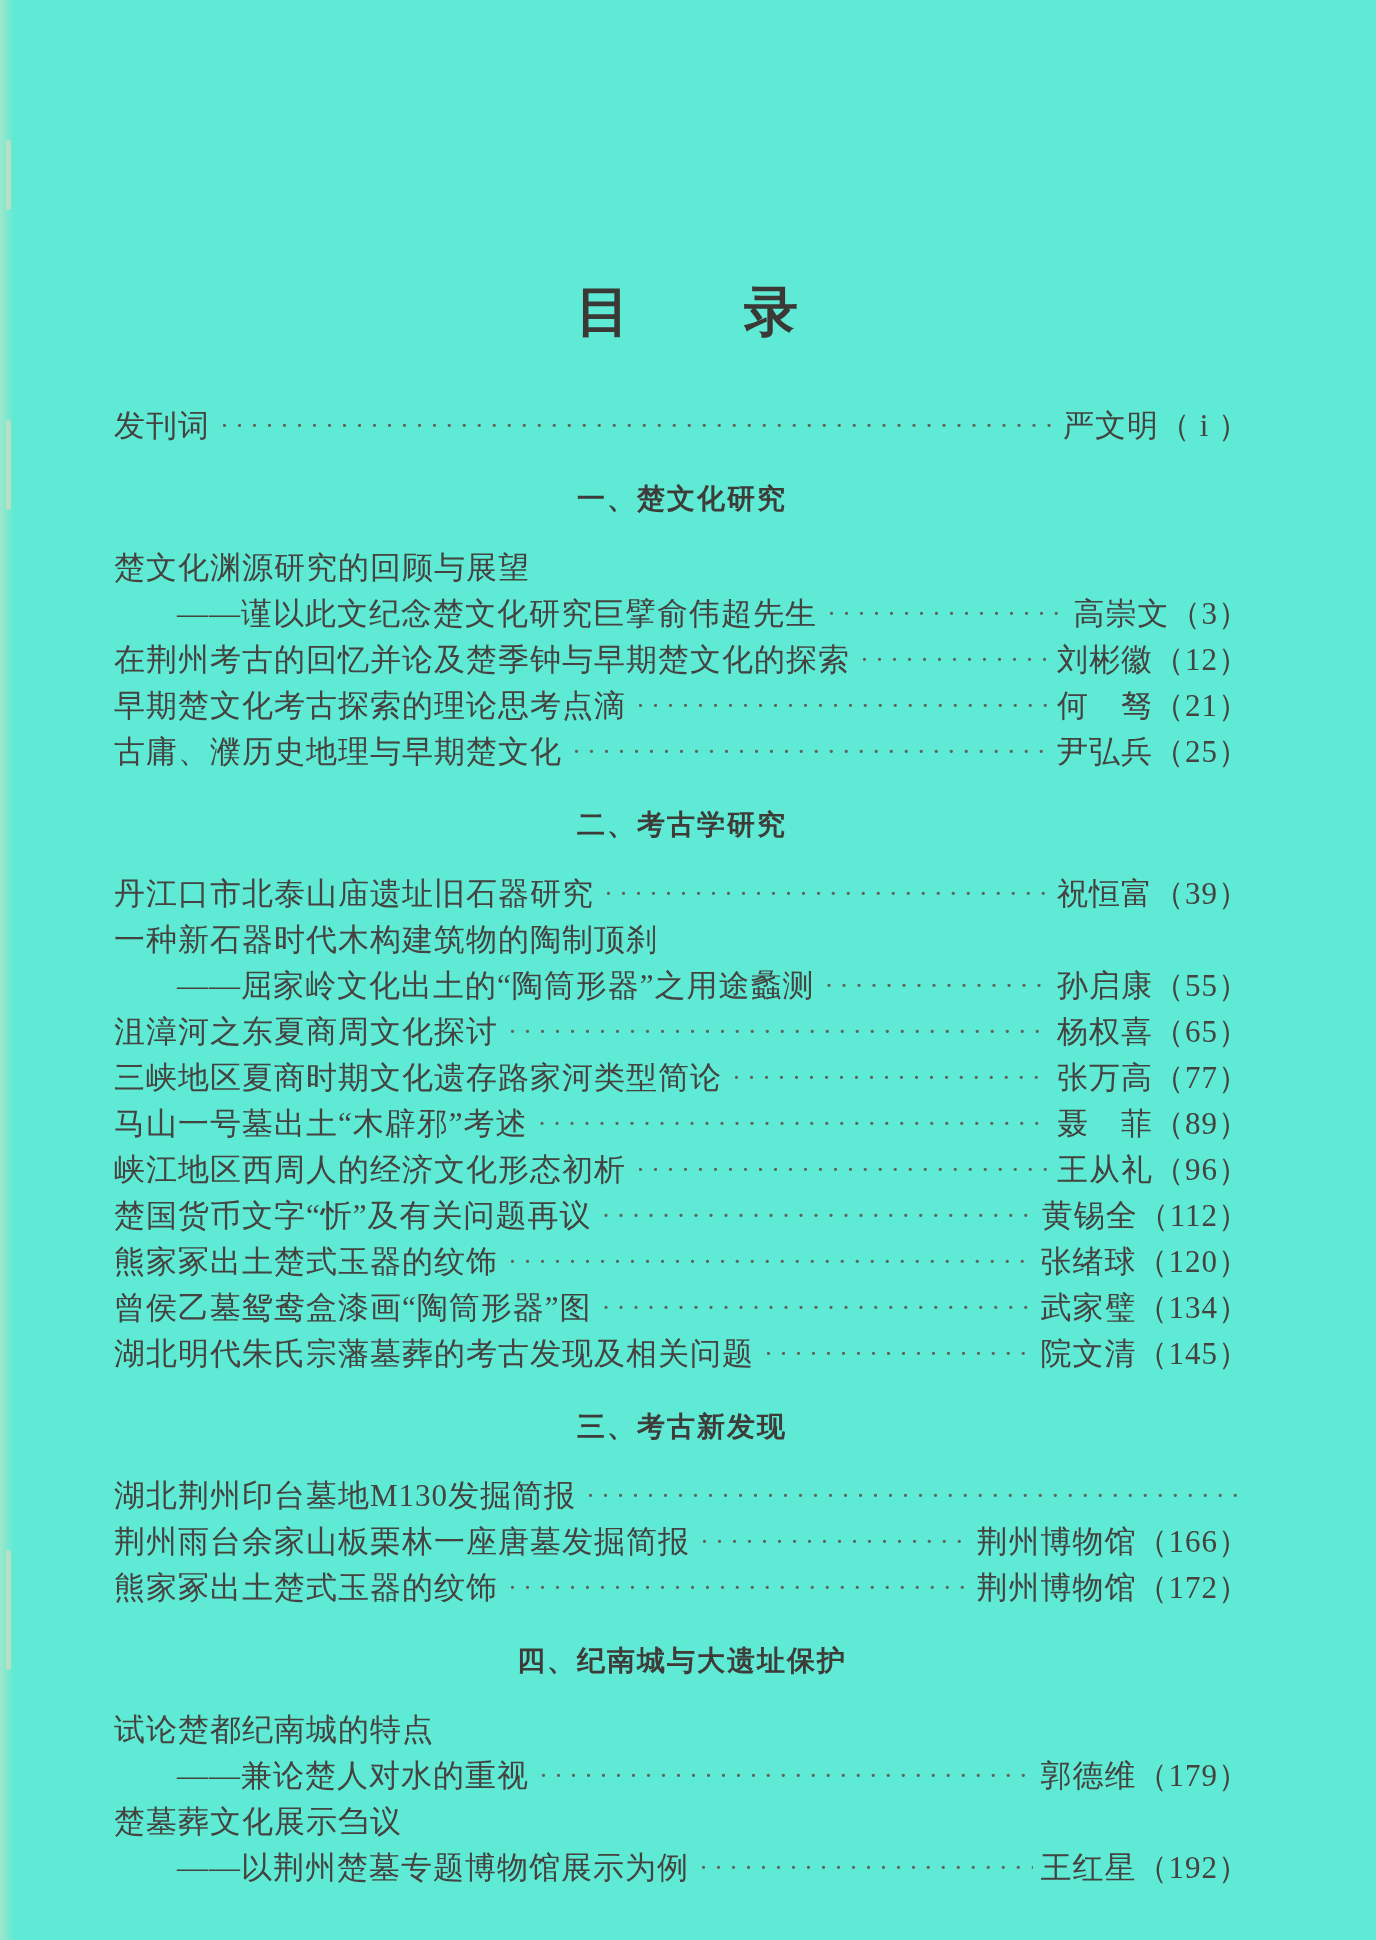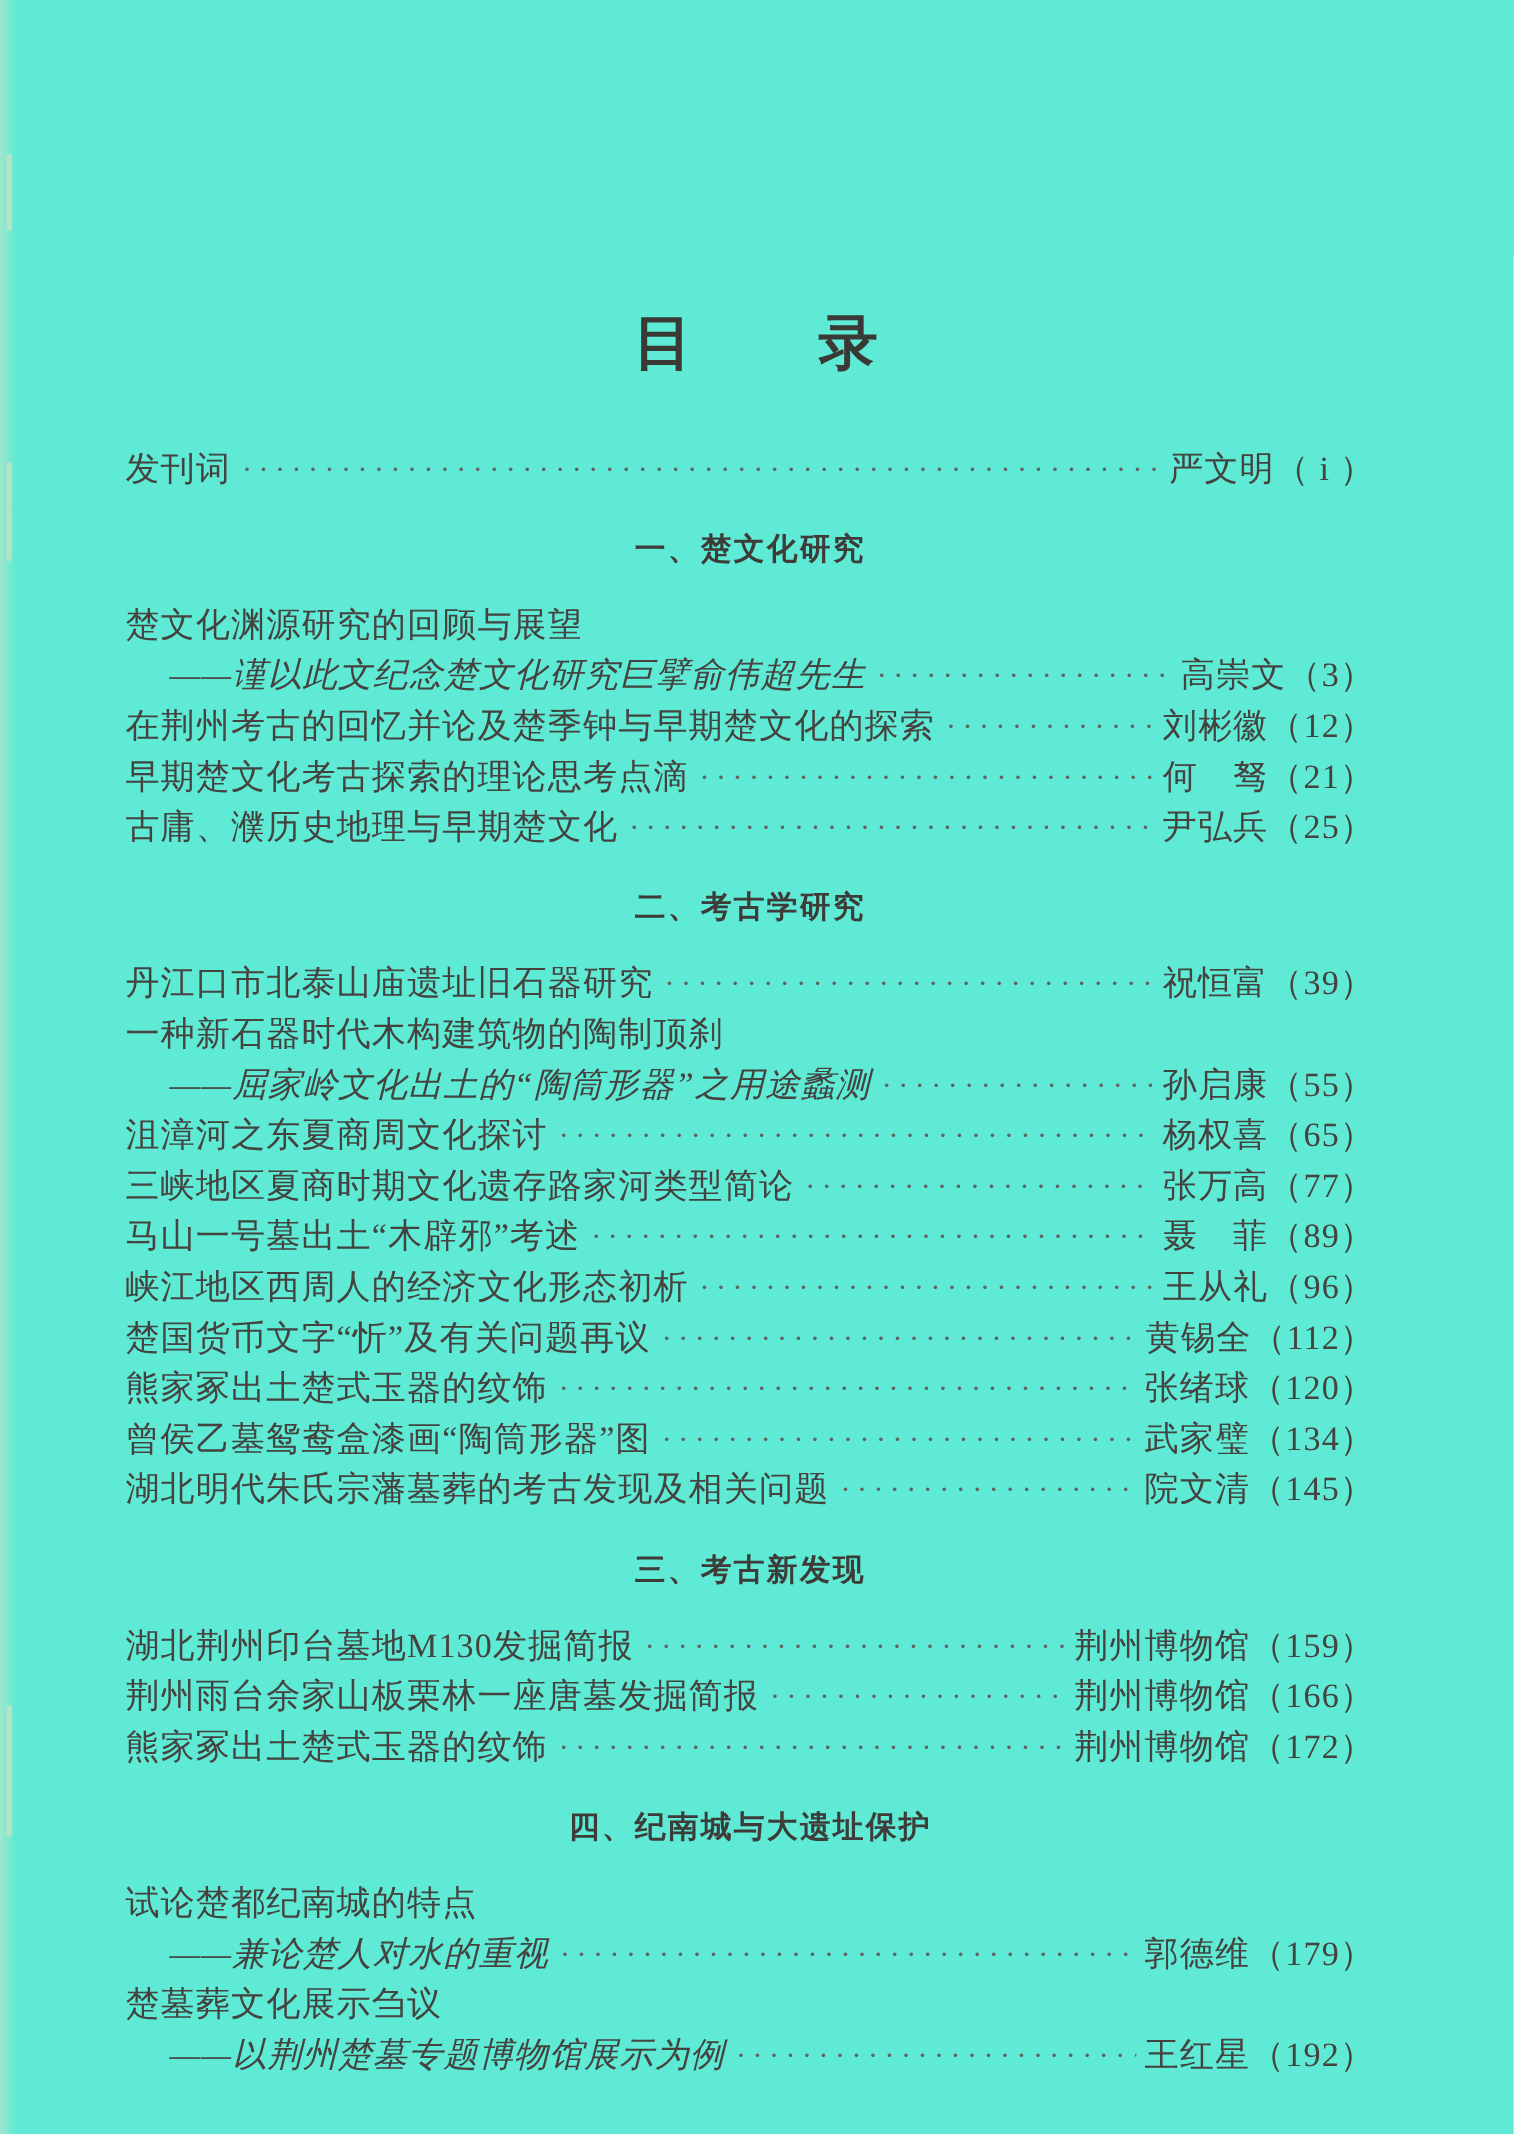--- a/index.html
+++ b/index.html
@@ -49,22 +49,21 @@
     display:flex;
     align-items:center;
     font-size:31px;
     line-height:46px;
   }
   .row .t{
     white-space:nowrap;
     letter-spacing:1px;
   }
   .row.sub .t{
-    margin-left:40px;
-    font-style:italic;
+    margin-left:63px;
   }
   .leader{
     flex:1;
     overflow:hidden;
     white-space:nowrap;
     align-self:center;
     font-size:27px;
     line-height:46px;
     letter-spacing:6px;
     margin:0 8px 0 10px;
@@ -191,21 +190,20 @@
       <span class="t">湖北明代朱氏宗藩墓葬的考古发现及相关问题</span>
       <span class="leader">············································································································································</span>
       <span class="credit">院文清（145）</span>
     </div>
 
     <h2 class="section-heading">三、考古新发现</h2>
 
     <div class="row">
       <span class="t">湖北荆州印台墓地M130发掘简报</span>
       <span class="leader">············································································································································</span>
-      <span class="credit">荆州博物馆（159）</span>
     </div>
 
     <div class="row">
       <span class="t">荆州雨台余家山板栗林一座唐墓发掘简报</span>
       <span class="leader">············································································································································</span>
       <span class="credit">荆州博物馆（166）</span>
     </div>
 
     <div class="row">
       <span class="t">熊家冢出土楚式玉器的纹饰</span>

